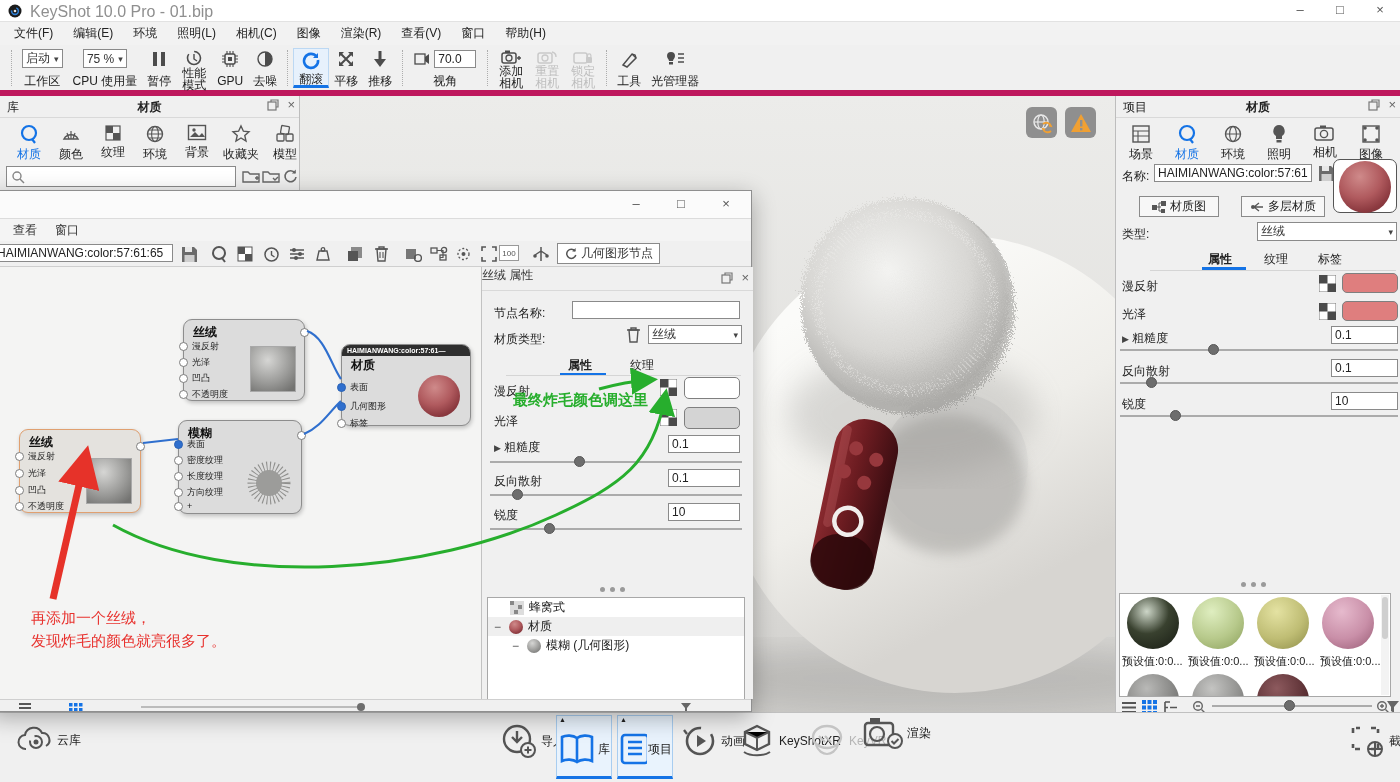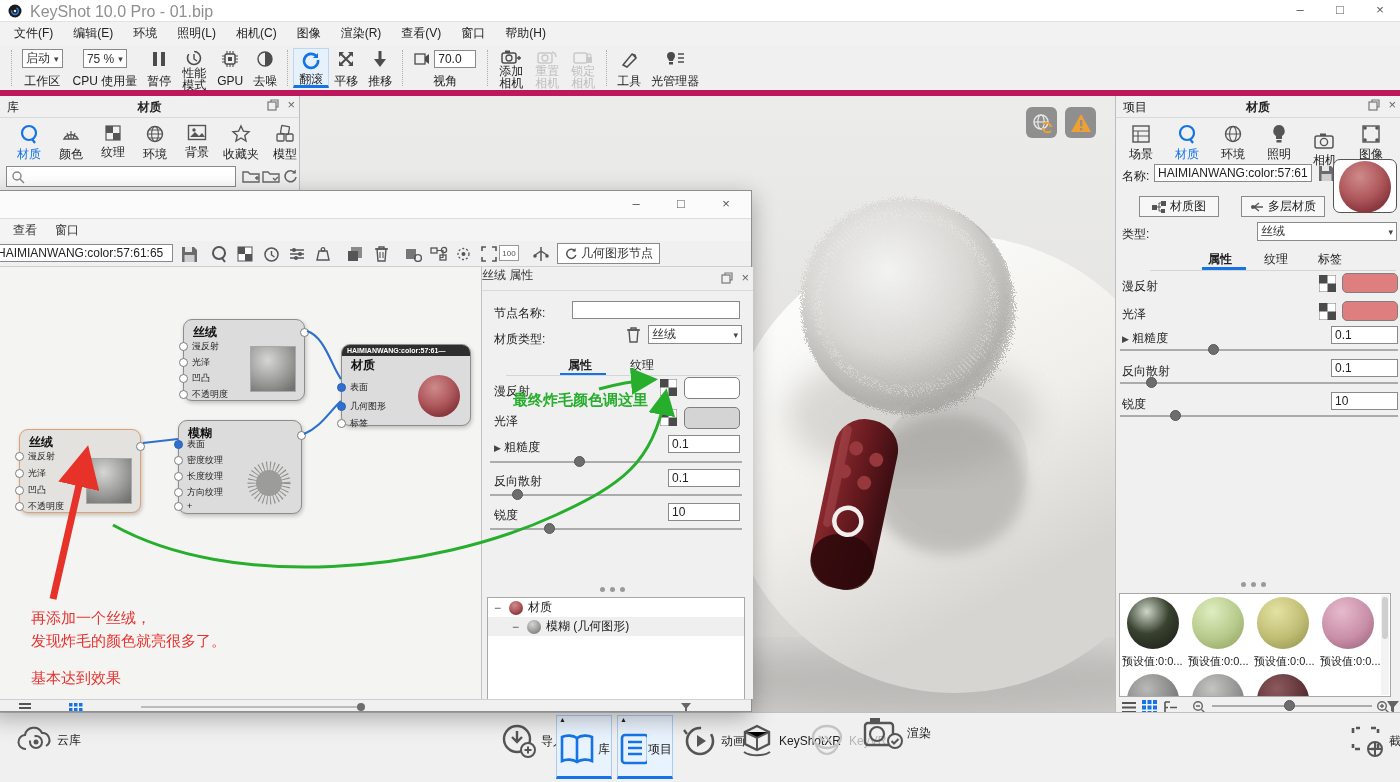--- a/index.html
+++ b/index.html
@@ -458,21 +458,21 @@
         </svg>
       <span class="tl">环境</span>
     </div>
     <div class="vtab" style="left:140px;top:28px">
       <svg width="16" height="20">
           <path d="M8 1a6 6 0 0 1 3 11v3H5v-3A6 6 0 0 1 8 1z" fill="#555"></path>
           <rect x="5.5" y="16" width="5" height="2.5" fill="#555"></rect>
         </svg>
       <span class="tl">照明</span>
     </div>
-    <div class="vtab" style="left:186px;top:36px">
+    <div class="vtab" style="left:186px;top:28px">
       <svg width="22" height="18">
           <rect x="1" y="4" width="18" height="12" rx="2" fill="none" stroke="#555" stroke-width="1.5"></rect>
           <circle cx="10" cy="10" r="3.6" fill="none" stroke="#555" stroke-width="1.4"></circle>
           <rect x="6" y="1.5" width="6" height="2.5" fill="#555"></rect>
         </svg>
       <span class="tl">相机</span>
     </div>
     <div class="vtab" style="left:232px;top:28px">
       <svg width="20" height="20">
           <rect x="2" y="2" width="16" height="16" fill="none" stroke="#555" stroke-width="1.4"></rect>
@@ -897,20 +897,29 @@
         <div class="slider" style="left:8px;top:255px;width:252px">
             <div class="track"></div>
             <div class="knob" style="left:54px"></div>
           </div>
         <div class="dot3" style="left:118px;top:320px">
             <i></i>
             <i></i>
             <i></i>
           </div>
         <div class="treebox" style="left:5px;top:330px;width:258px;height:104px">
+          <div class="trow" style="padding-left:22px">
+            <svg width="14" height="14">
+                <rect width="14" height="14" fill="#ddd"></rect>
+                <rect x="0" y="0" width="4" height="4" fill="#888"></rect>
+                <rect x="8" y="4" width="4" height="4" fill="#888"></rect>
+                <rect x="4" y="9" width="4" height="4" fill="#888"></rect>
+              </svg>
+            <span>蜂窝式</span>
+          </div>
           <div class="trow">
             <span style="width:10px;color:#555">−</span>
             <span class="sphere-red" style="width:14px;height:14px;border-radius:50%;display:inline-block"></span>
             <span>材质</span>
           </div>
           <div class="trow" style="padding-left:24px">
             <span style="width:10px;color:#555">−</span>
             <span class="sphere-gray" style="width:14px;height:14px;border-radius:50%;display:inline-block"></span>
             <span>模糊 (几何图形)</span>
           </div>
@@ -950,21 +959,20 @@
       <path d="M152,176 L187,172" fill="none" stroke="#2f6fce" stroke-width="2.2"></path>
       <path d="M122,258 C240,324 440,306 565,248 C630,218 662,196 674,130" fill="none" stroke="#27ae2d" stroke-width="3" marker-end="url(#garr)"></path>
       <path d="M608,122 C630,116 644,114 658,113" fill="none" stroke="#27ae2d" stroke-width="3" marker-end="url(#garr)"></path>
       <path d="M62,332 L94,192" fill="none" stroke="#e63229" stroke-width="7" marker-end="url(#rarr)"></path>
     </svg>
     <div id="greentext" style="left:522px;top:200px">最终炸毛颜色调这里</div>
     <div id="redtext" style="left:40px;top:415px">
       <div>再添加一个丝绒，</div>
       <div>发现炸毛的颜色就亮很多了。</div>
       <div style="height:14px"></div>
-      <div>基本达到效果</div>
     </div>
   </div>
 
   <div id="dock">
     <div class="ditem" style="left:16px;top:10px">
       <svg width="40" height="34">
           <path d="M10 26a7 7 0 0 1-1-14 9 9 0 0 1 17-2 7 7 0 0 1 4 13" fill="none" stroke="#555" stroke-width="2"></path>
           <circle cx="20" cy="19" r="6" fill="none" stroke="#555" stroke-width="2" stroke-dasharray="20 6"></circle>
           <circle cx="20" cy="19" r="2.5" fill="#555"></circle>
         </svg>

